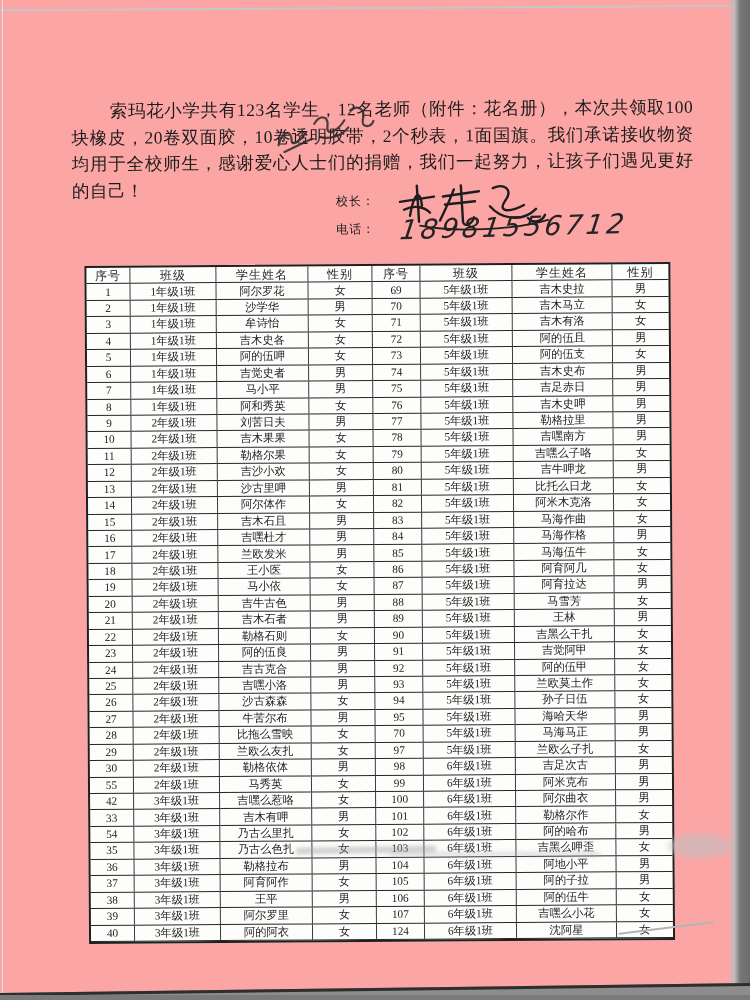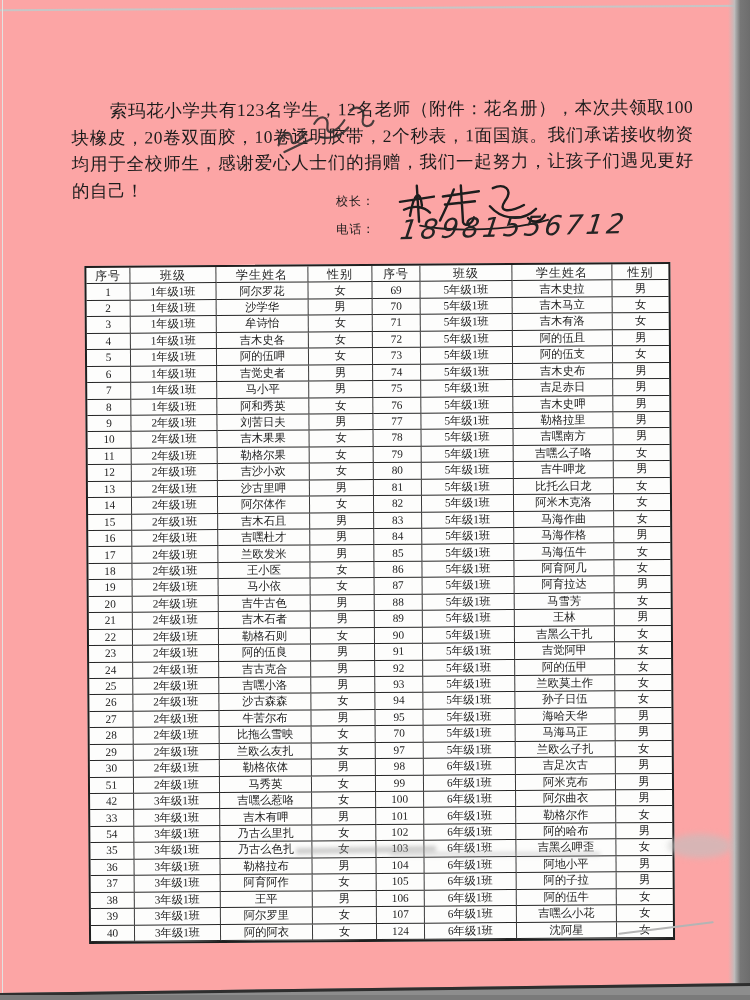--- a/index.html
+++ b/index.html
@@ -376,21 +376,21 @@
 
   <div class="cell">30</div>
   <div class="cell">2年级1班</div>
   <div class="cell">勒格依体</div>
   <div class="cell">男</div>
   <div class="cell">98</div>
   <div class="cell">6年级1班</div>
   <div class="cell">吉足次古</div>
   <div class="cell">男</div>
 
-  <div class="cell">51</div>
+  <div class="cell">55</div>
   <div class="cell">2年级1班</div>
   <div class="cell">马秀英</div>
   <div class="cell">女</div>
   <div class="cell">99</div>
   <div class="cell">6年级1班</div>
   <div class="cell">阿米克布</div>
   <div class="cell">男</div>
 
   <div class="cell">42</div>
   <div class="cell">3年级1班</div>

